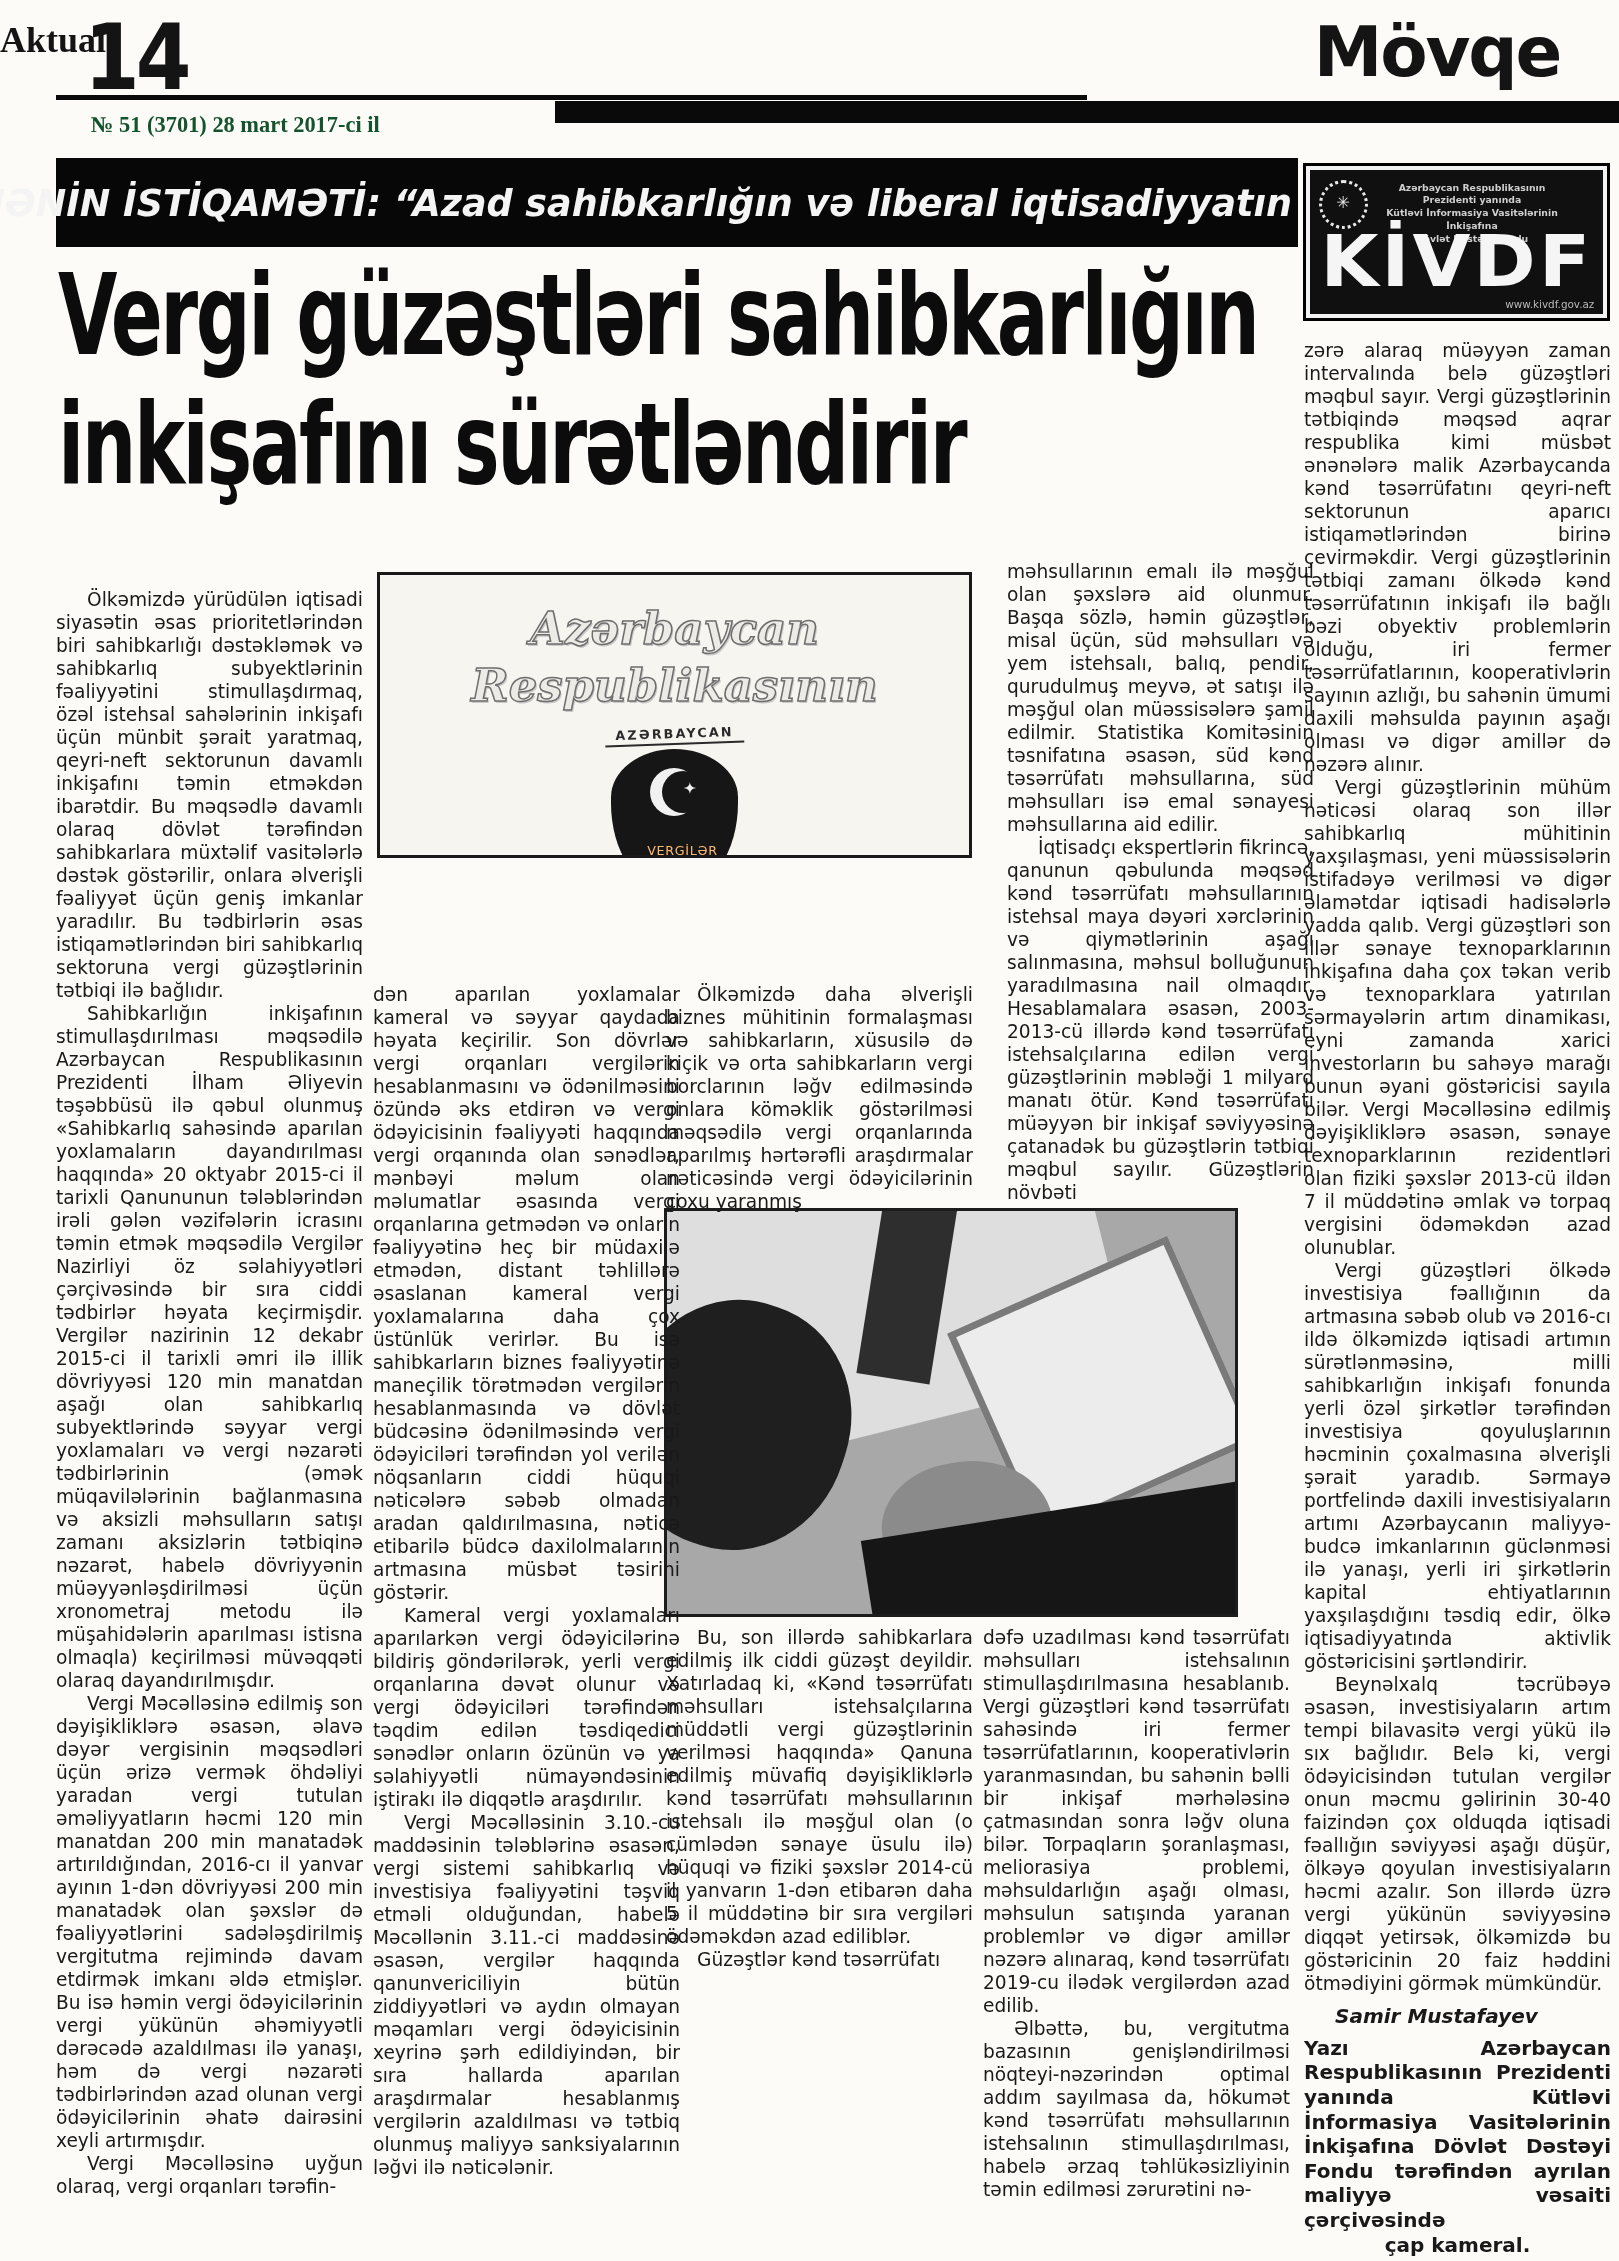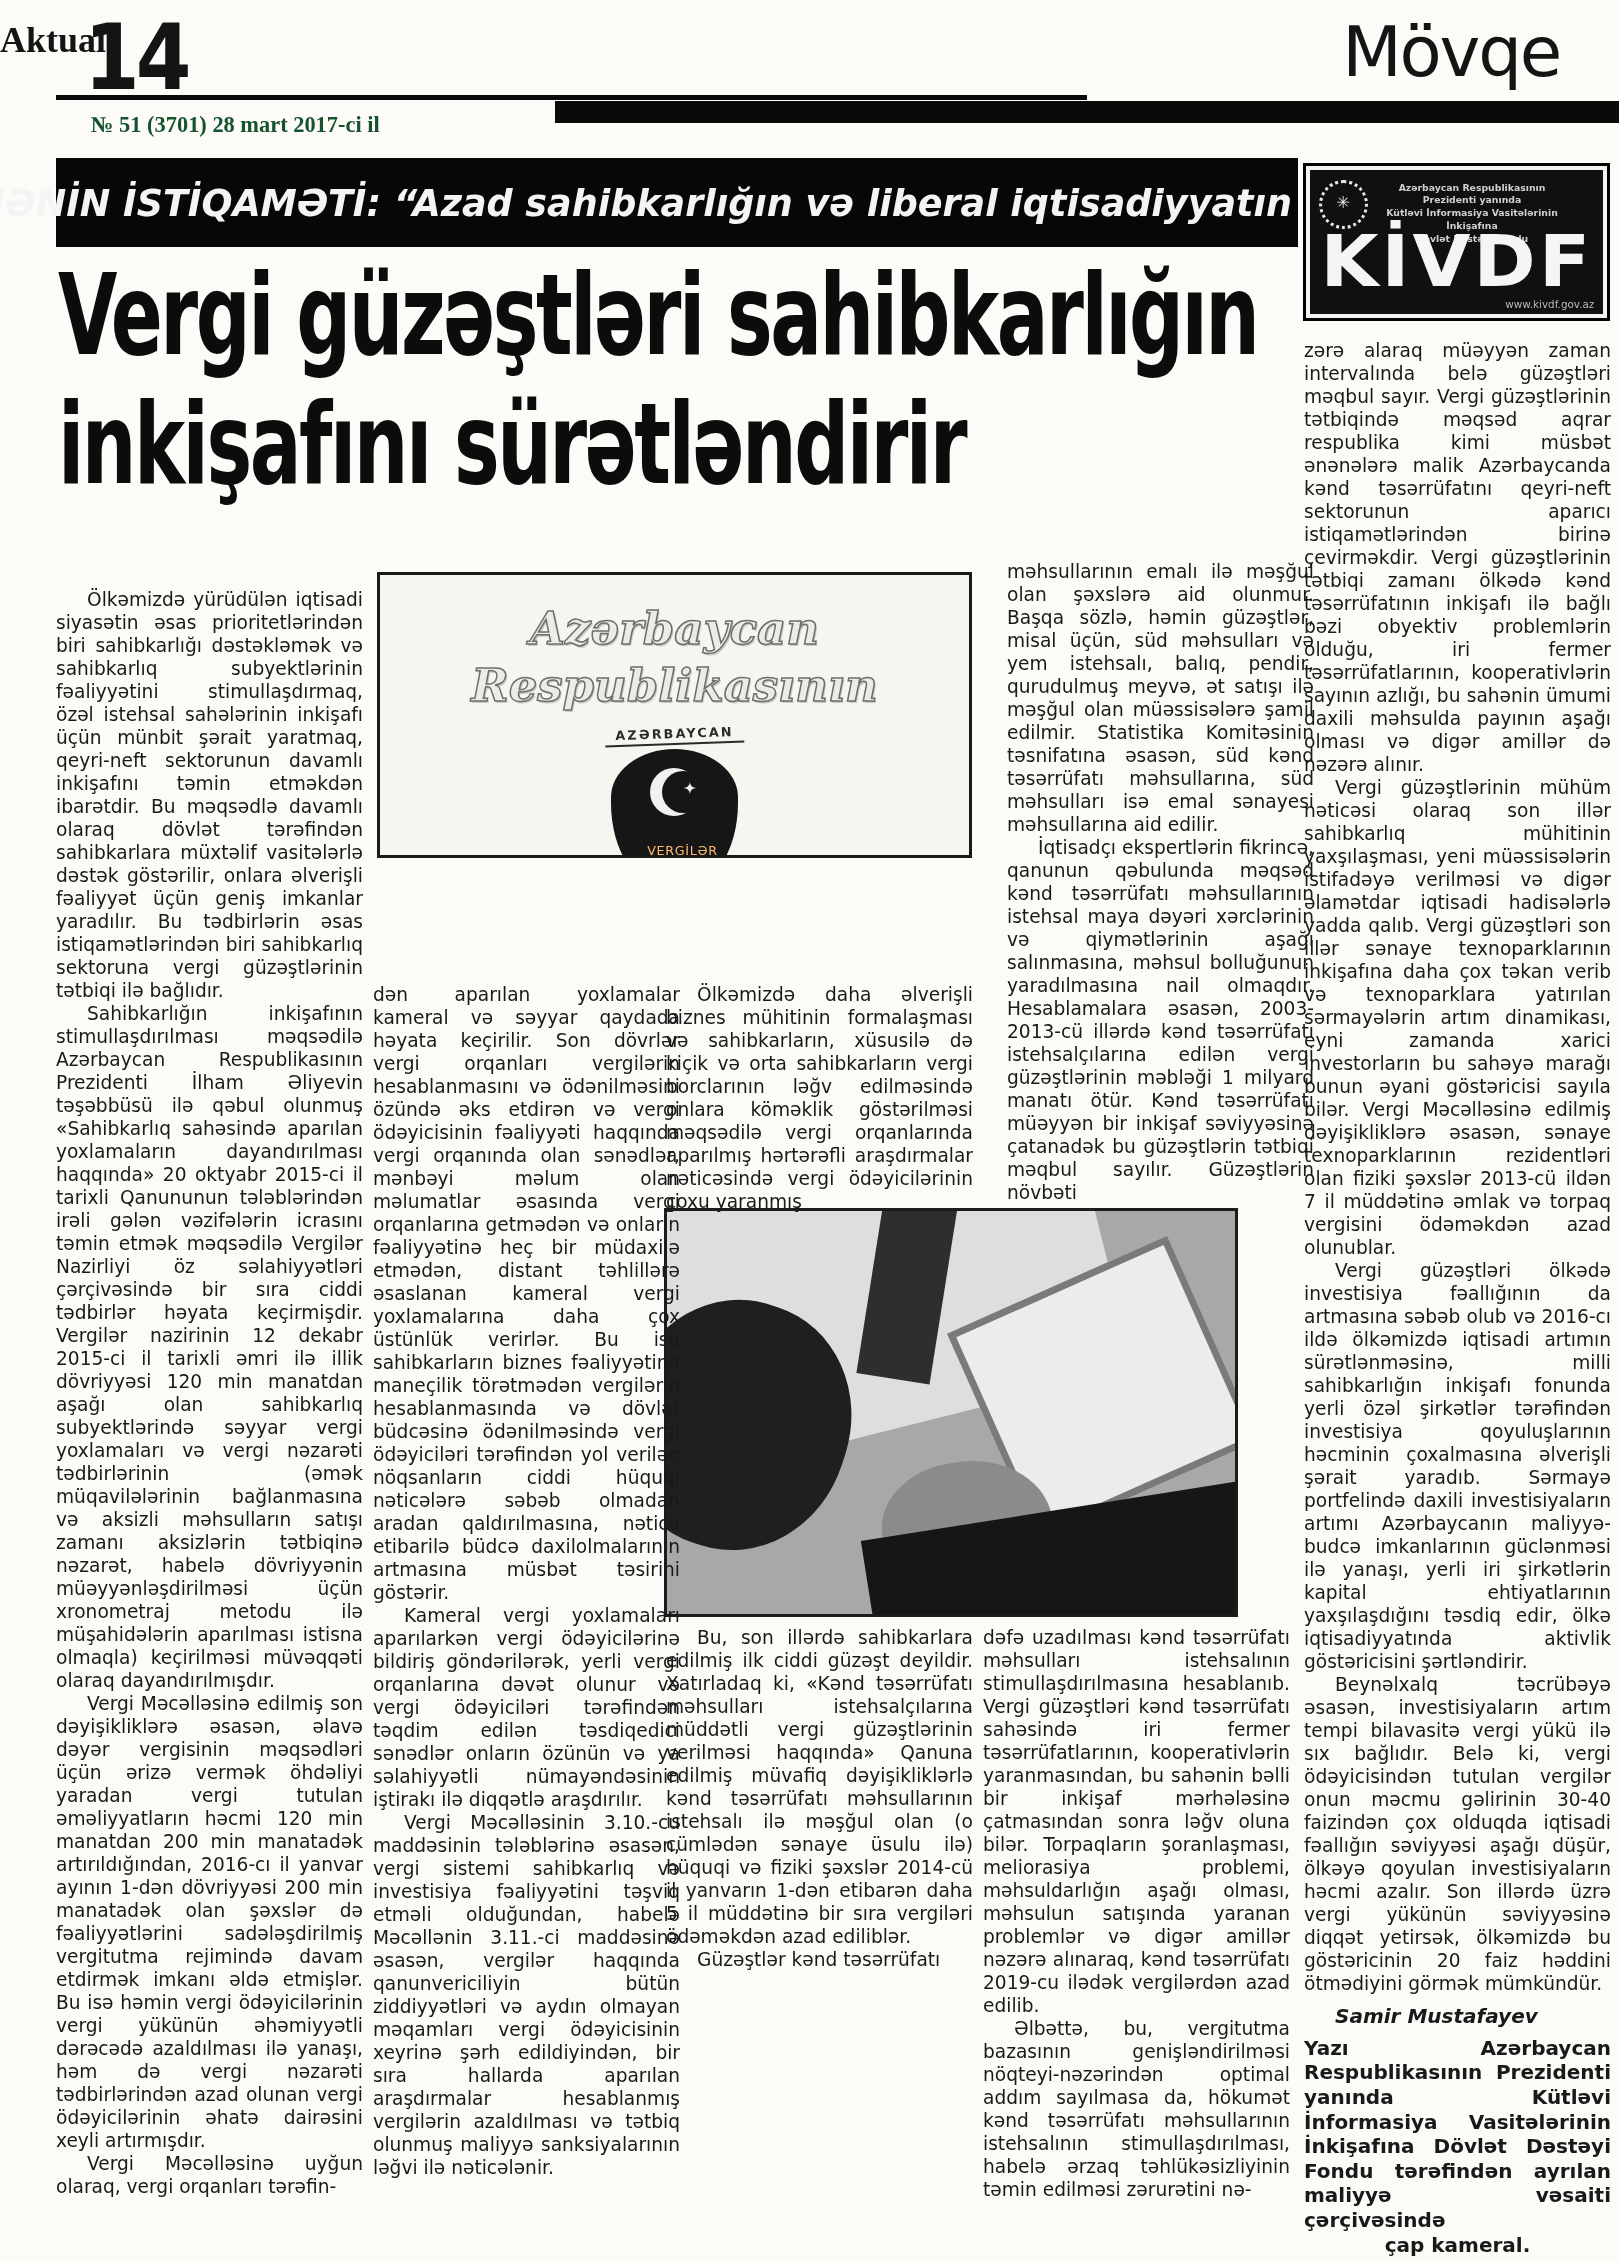--- a/index.html
+++ b/index.html
@@ -9,21 +9,21 @@
     font-family:"DejaVu Sans",sans-serif;
     overflow:hidden;
   }
   .abs{position:absolute;}
 
   
   .page-number{left:84px;top:4.5px;font-size:91px;font-weight:bold;letter-spacing:-4.5px;
     transform:scaleX(.88);transform-origin:left top;}
   .section-title{left:0;right:12px;top:19.4px;text-align:left;
     font-family:"Liberation Serif","DejaVu Serif",serif;font-weight:bold;font-size:36px;}
-  .masthead{right:60px;top:12px;font-size:69px;font-weight:normal;letter-spacing:-2.2px;}
+  .masthead{right:60px;top:12px;font-size:69px;font-weight:bold;letter-spacing:-2.2px;}
   .rule-thin{left:56px;top:95px;width:1031px;height:4.5px;background:#0a0a0a;}
   .rule-thick{left:555px;top:101px;width:1065px;height:22.4px;background:#0a0a0a;}
   .issue-line{left:91px;top:112px;font-family:"Liberation Serif","DejaVu Serif",serif;
     font-weight:bold;font-size:22.4px;color:#14532d;}
 
   
   .banner{left:56px;top:158px;width:1242px;height:89px;background:#070707;
     display:flex;align-items:center;justify-content:center;}
   .banner span{color:#f4f4f4;font-size:38px;font-weight:bold;font-style:italic;
     letter-spacing:0px;transform:scaleX(.96);white-space:nowrap;}

